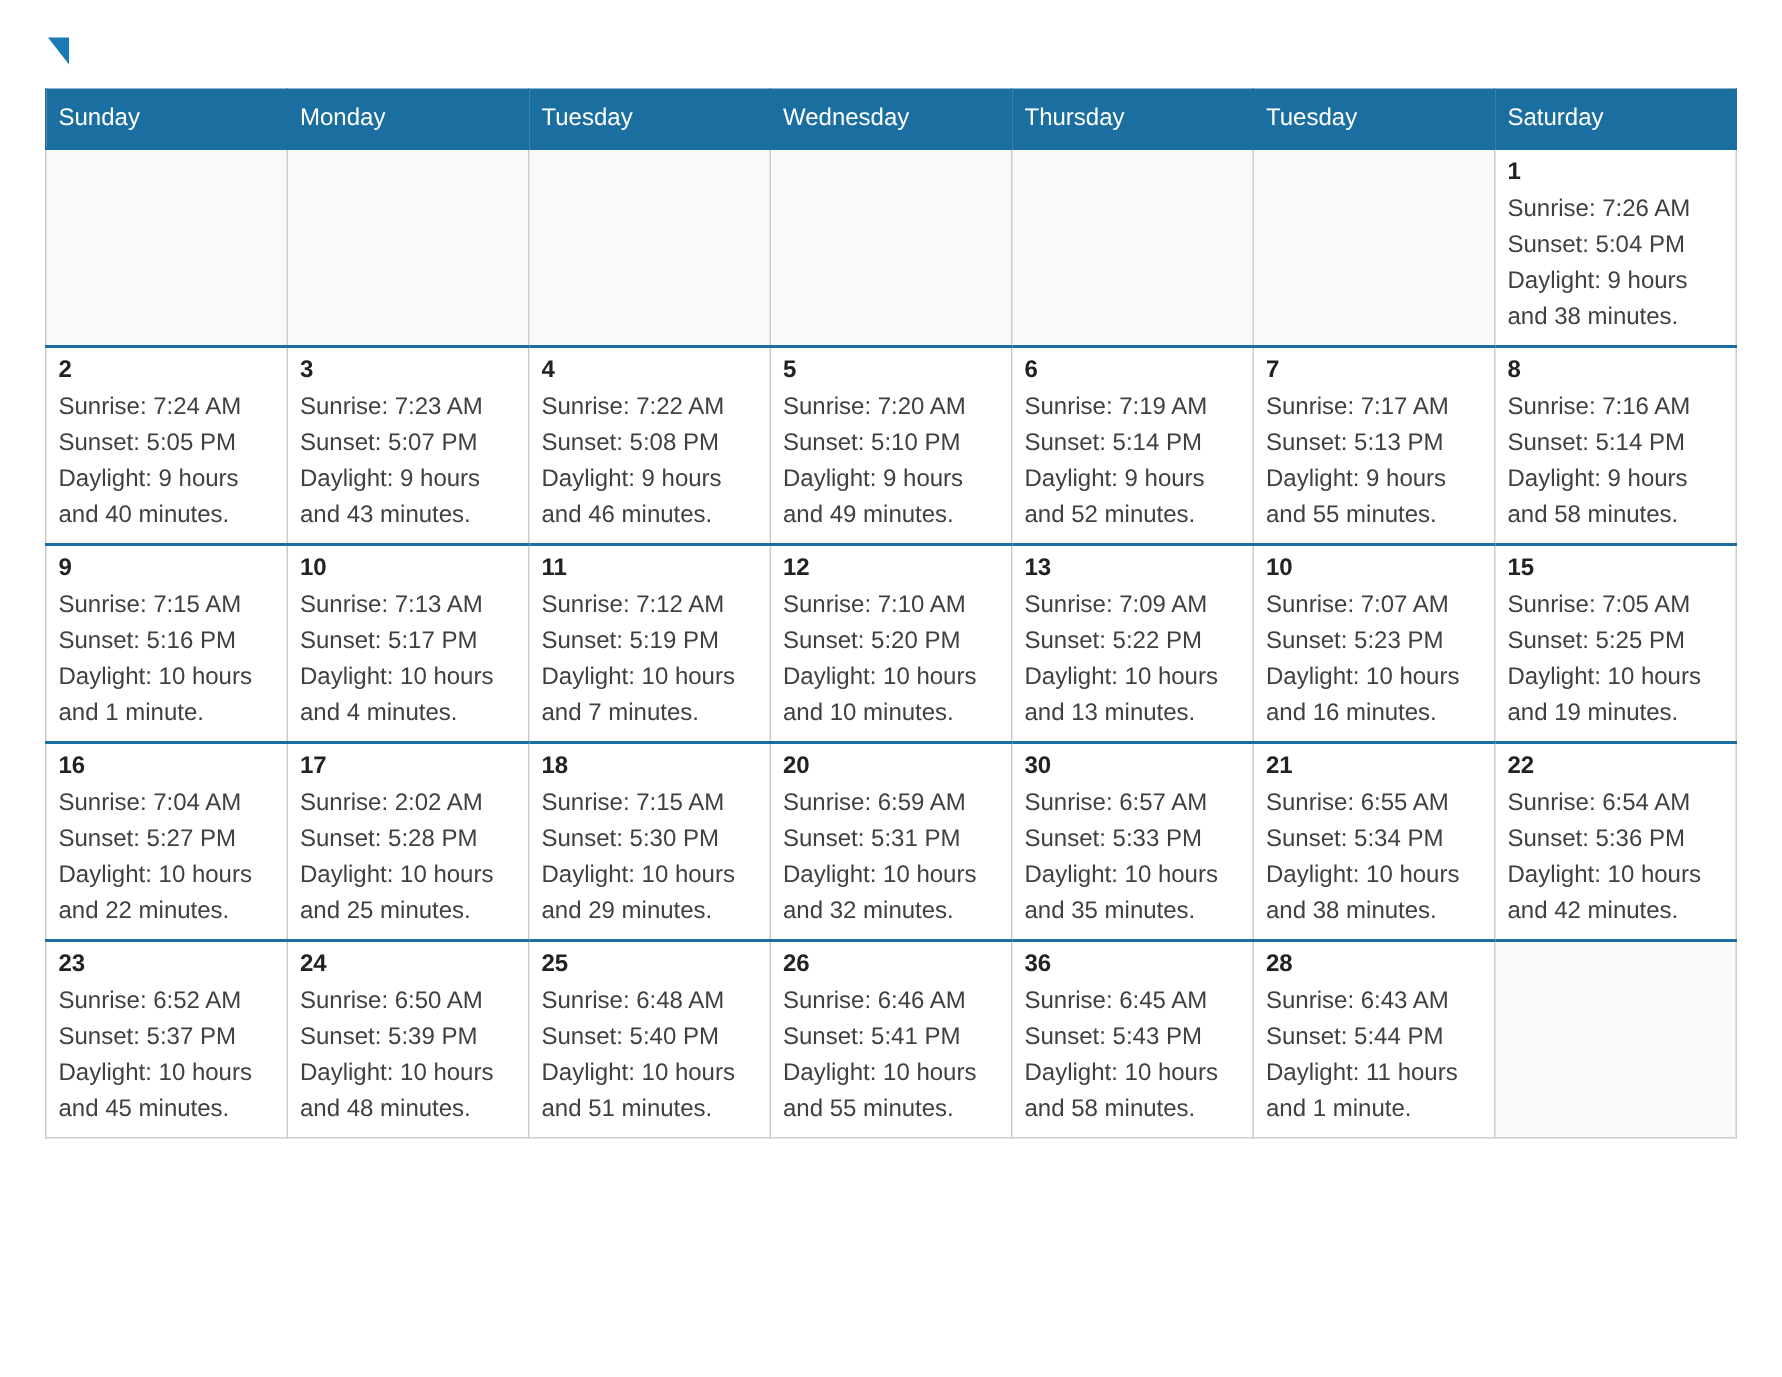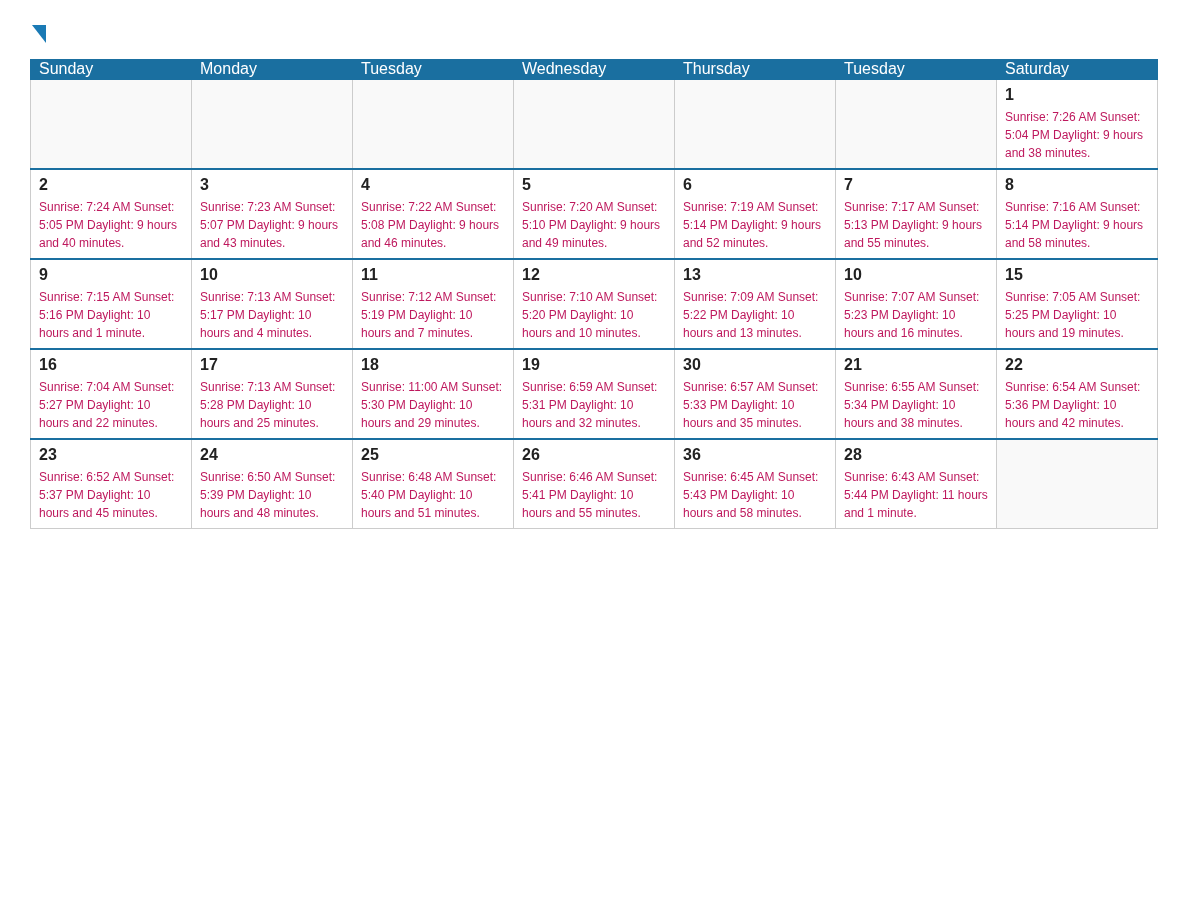--- a/index.html
+++ b/index.html
@@ -58,42 +58,42 @@
       color: #444;
       margin-top: 4px;
     }
     .calendar {
       width: 100%;
       border-collapse: collapse;
     }
     .calendar th {
       background-color: #1a6fa0;
       color: #fff;
-      padding: 0 8px;
+      padding: 10px 8px;
       text-align: left;
       font-size: 16px;
       font-weight: normal;
       border: 1px solid #1a6fa0;
     }
     .calendar td {
       vertical-align: top;
       border: 1px solid #ccc;
       padding: 6px 8px;
       width: 14.28%;
       min-height: 100px;
     }
     .day-number {
       font-size: 16px;
       font-weight: bold;
       color: #222;
       margin-bottom: 4px;
     }
     .day-info {
-      font-size: 12px;
-      color: #be185d;
+      font-size: 16px;
+      color: #404040;
       line-height: 1.5;
     }
     .empty-cell {
       background: #f9f9f9;
     }
     .week-row td {
       border-top: 2px solid #1a6fa0;
     }
   </style>
 </head>
@@ -230,32 +230,32 @@
       </tr>
       <tr class="week-row">
         <td>
           <div class="day-number">16</div>
           <div class="day-info">Sunrise: 7:04 AM
 Sunset: 5:27 PM
 Daylight: 10 hours and 22 minutes.</div>
         </td>
         <td>
           <div class="day-number">17</div>
-          <div class="day-info">Sunrise: 7:13 AM
+          <div class="day-info">Sunrise: 2:02 AM
 Sunset: 5:28 PM
 Daylight: 10 hours and 25 minutes.</div>
         </td>
         <td>
           <div class="day-number">18</div>
-          <div class="day-info">Sunrise: 11:00 AM
+          <div class="day-info">Sunrise: 7:15 AM
 Sunset: 5:30 PM
 Daylight: 10 hours and 29 minutes.</div>
         </td>
         <td>
-          <div class="day-number">19</div>
+          <div class="day-number">20</div>
           <div class="day-info">Sunrise: 6:59 AM
 Sunset: 5:31 PM
 Daylight: 10 hours and 32 minutes.</div>
         </td>
         <td>
           <div class="day-number">30</div>
           <div class="day-info">Sunrise: 6:57 AM
 Sunset: 5:33 PM
 Daylight: 10 hours and 35 minutes.</div>
         </td>

